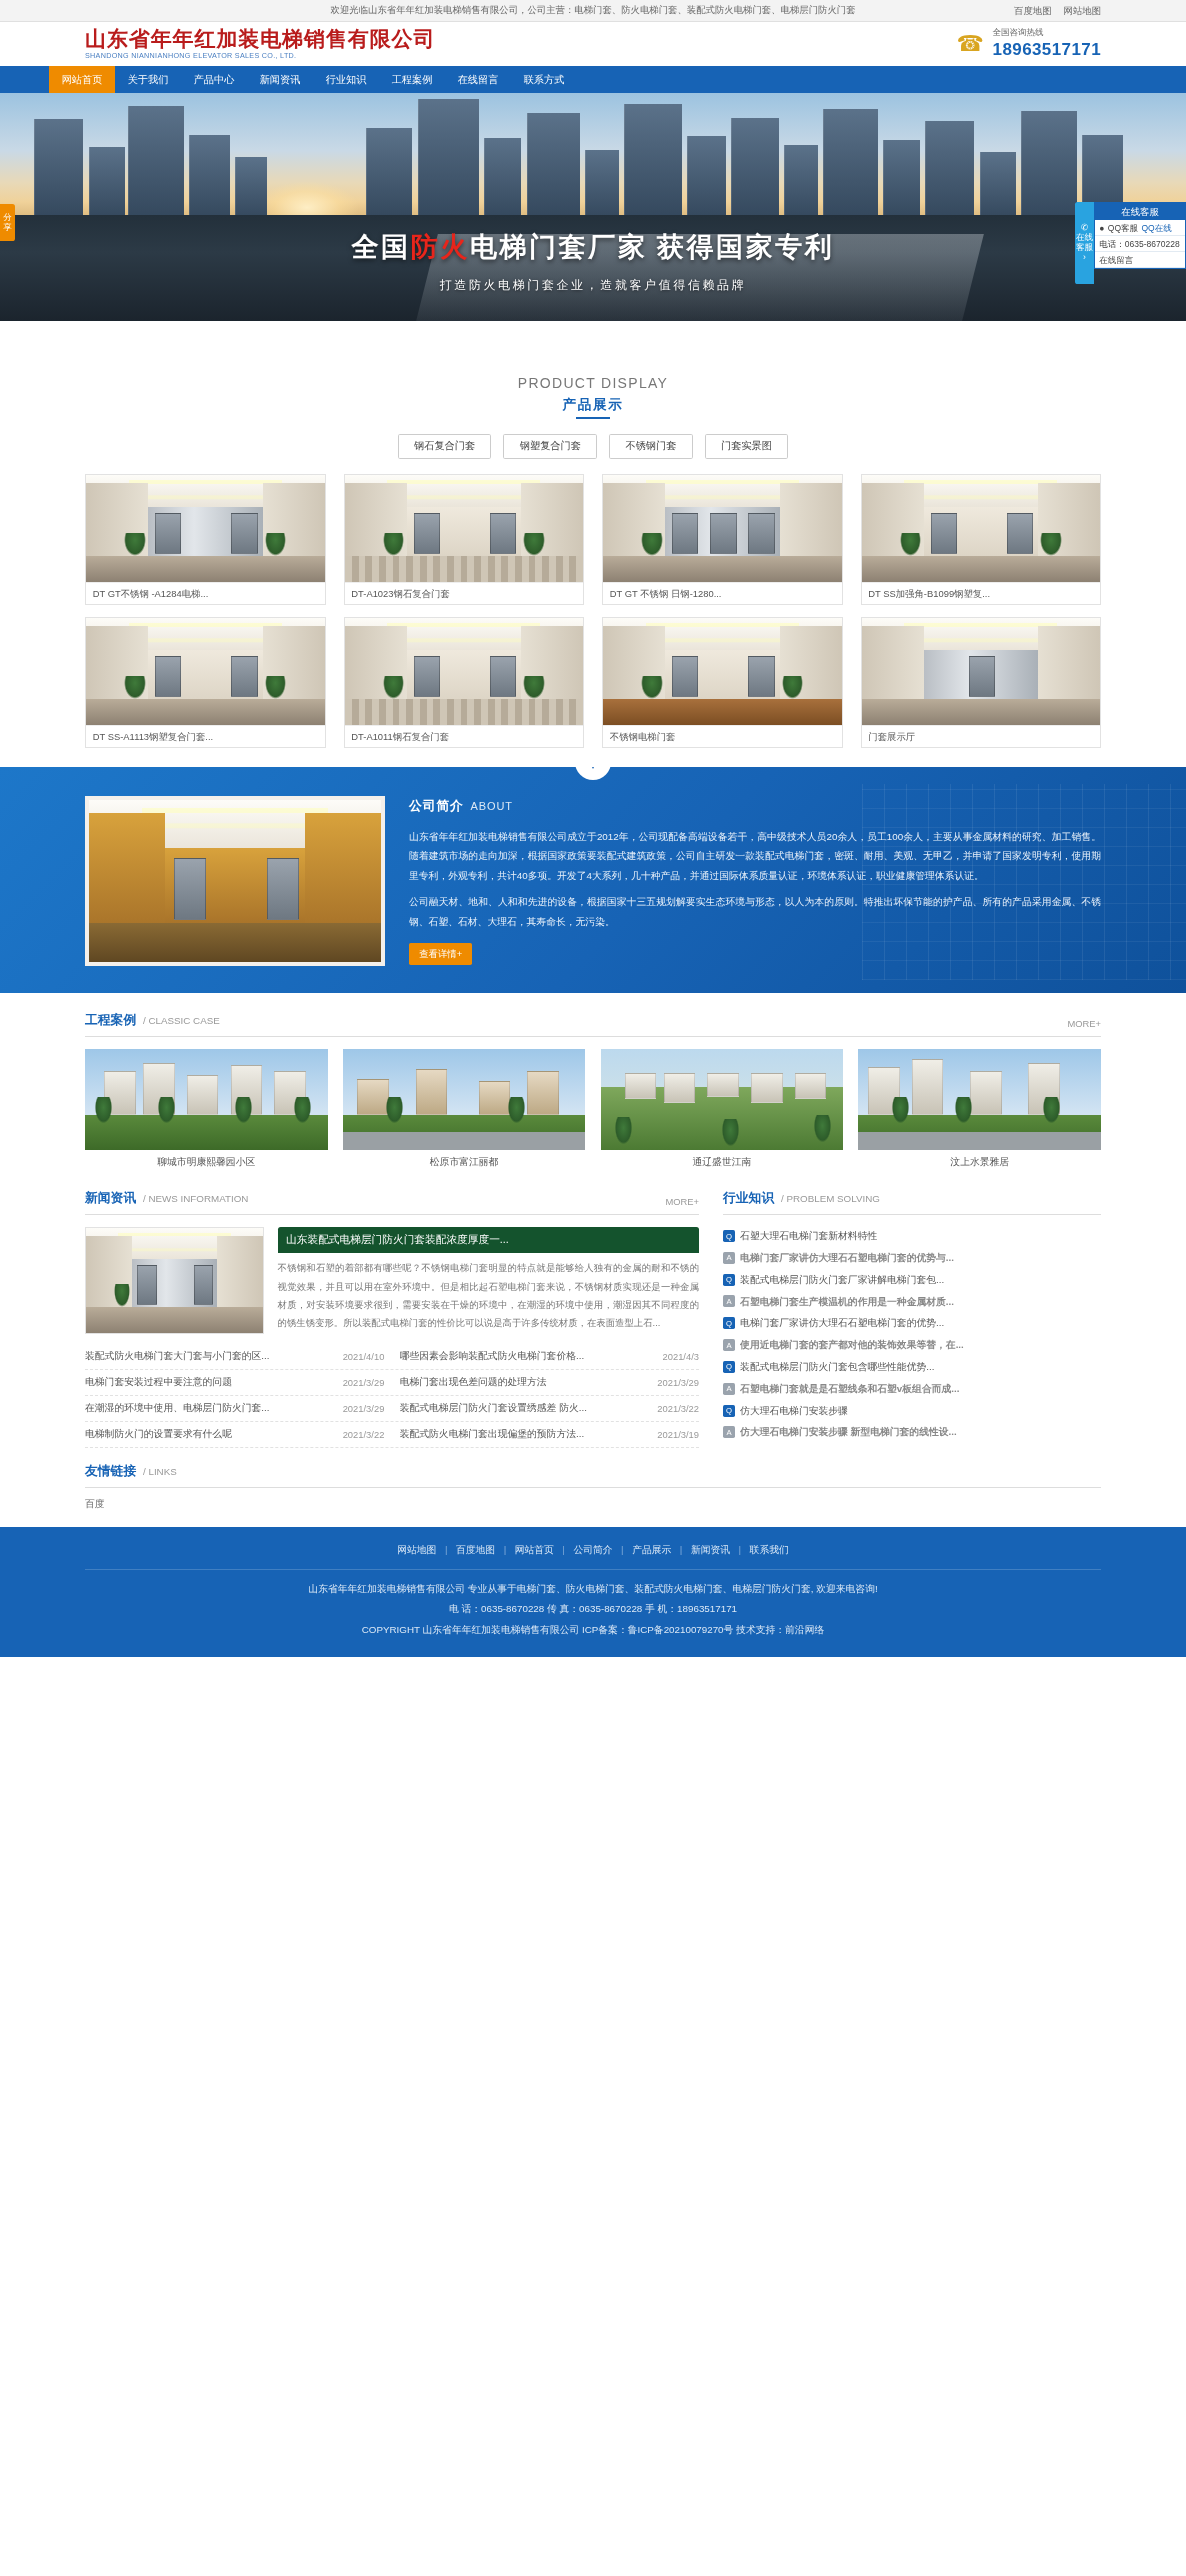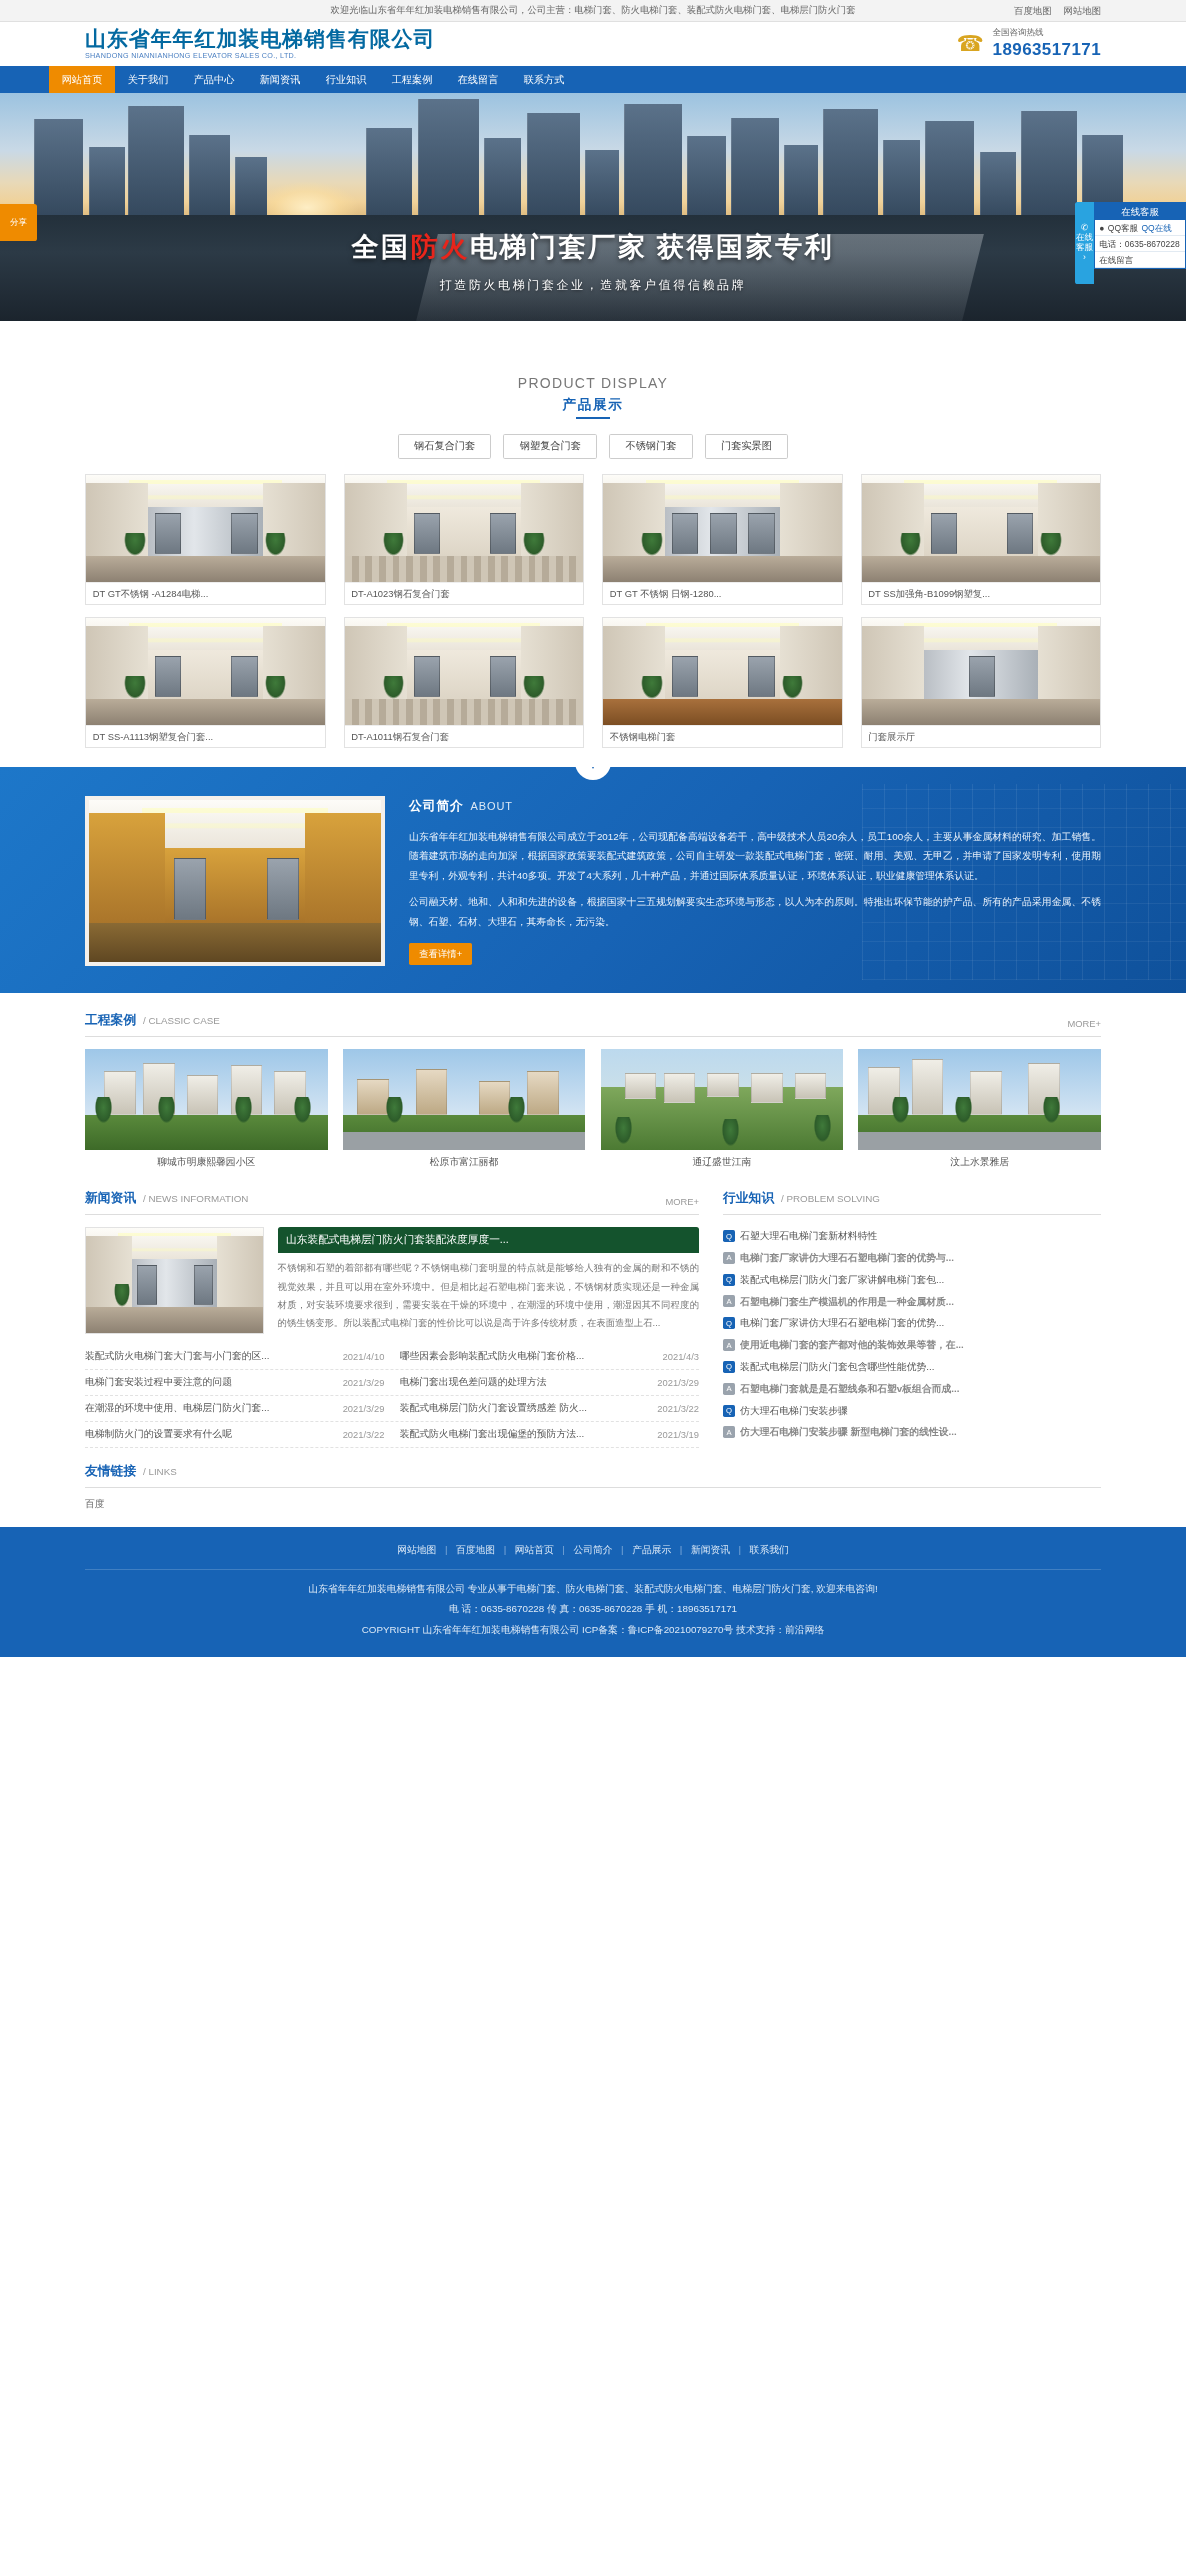--- a/index.html
+++ b/index.html
@@ -35,21 +35,21 @@
     display: flex;
     align-items: center;
     padding: 0 85px;
     position: relative;
   }
   .logo-block { display: flex; flex-direction: column; justify-content: center; }
   .logo-cn {
     font-family: "Liberation Serif", serif;
     font-weight: bold;
     font-size: 21px;
-    color: #0369a1;
+    color: #b91c1c;
     letter-spacing: 0.9px;
     line-height: 1.05;
   }
   .logo-en {
     font-size: 7.2px;
     color: #4a7fc1;
     letter-spacing: 0.3px;
     margin-top: 1.7px;
   }
   .header-right {
@@ -144,21 +144,21 @@
     margin-top: 12px;
     font-size: 12px;
     color: #fff;
     letter-spacing: 2.6px;
     text-shadow: 0 0.9px 3.4px rgba(0,0,0,0.6);
   }
 
   
   .share-widget {
     position: absolute; left: 0; top: 111px;
-    width: 37px; height: 37px;
+    width: 15px; height: 37px;
     background: #ef8b00;
     color: #fff;
     font-size: 8.5px;
     line-height: 1.1;
     display: flex; align-items: center; justify-content: center;
     text-align: center;
     z-index: 30;
     border-radius: 0 2.6px 2.6px 0;
   }
 

